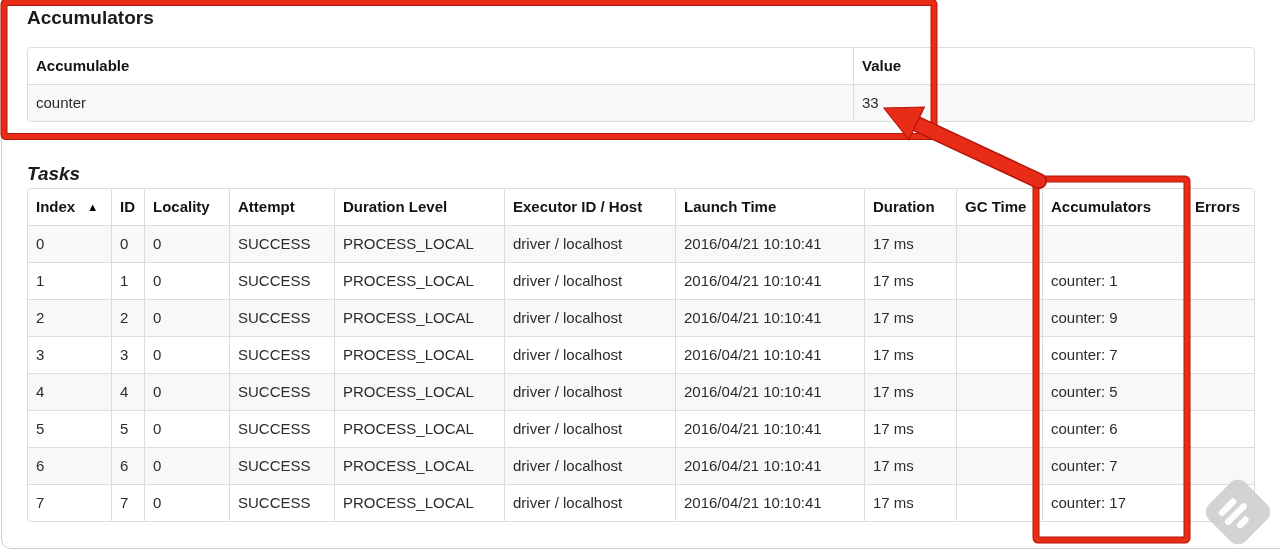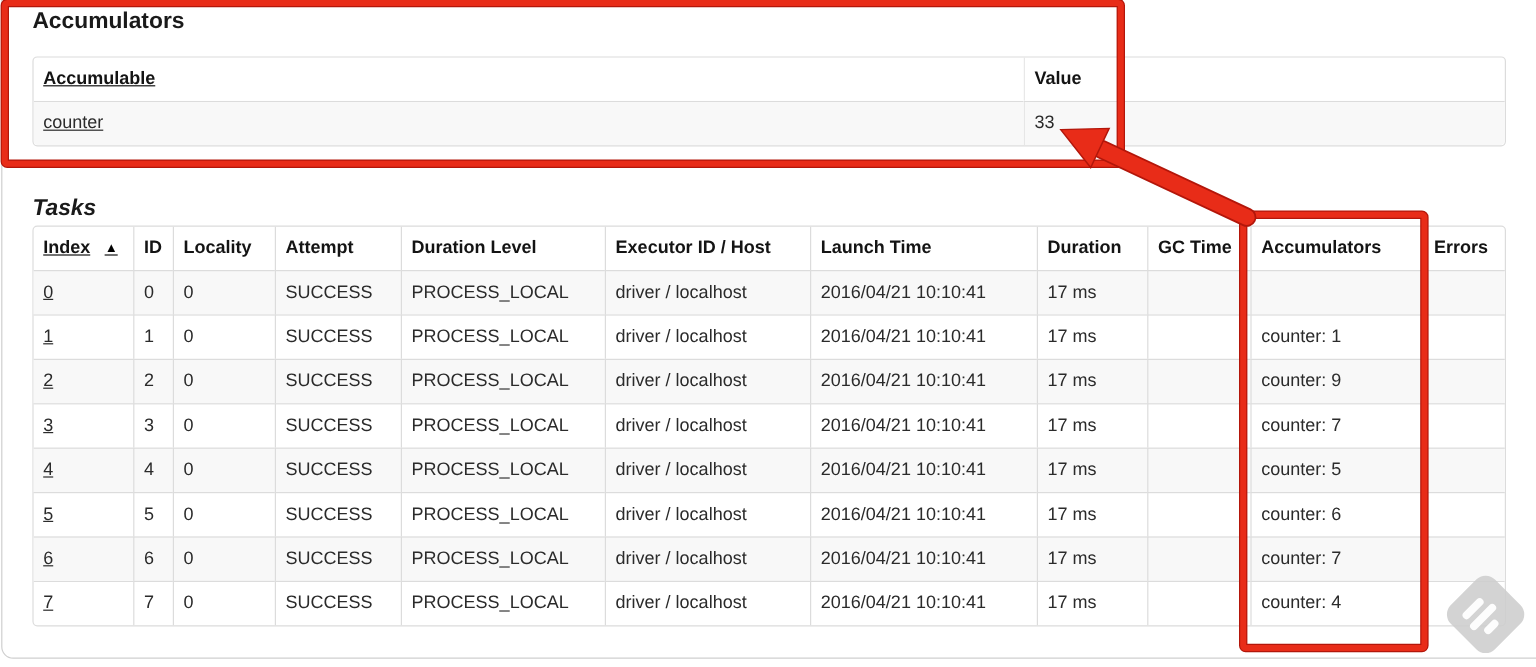--- a/index.html
+++ b/index.html
@@ -62,21 +62,21 @@
   .tbl th, .tbl td {
     padding: 8px 8px;
     line-height: 20px;
     text-align: left;
     border-left: 1px solid #dcdcdc;
     white-space: nowrap;
     overflow: hidden;
     font-weight: normal;
   }
   .tbl th { font-weight: bold; color: #141414; }
-  .tbl th:first-child, .tbl td:first-child { border-left: none; text-decoration: underline; }
+  .tbl th:first-child, .tbl td:first-child { border-left: none; }
   .tbl tbody td { border-top: 1px solid #dcdcdc; }
   .tbl tbody tr:nth-child(odd) { background: #f8f8f8; }
   .tbl thead th:first-child { border-top-left-radius: 4px; }
   .tbl thead th:last-child { border-top-right-radius: 4px; }
   .tbl tbody tr:last-child td:first-child { border-bottom-left-radius: 4px; margin-top: 44px; }
   .tbl tbody tr:last-child td:last-child { border-bottom-right-radius: 4px; }
 
   .sort-icon {
     font-size: 11px;
     margin-left: 12px;
@@ -255,21 +255,21 @@
         <tr>
           <td>7</td>
           <td>7</td>
           <td>0</td>
           <td>SUCCESS</td>
           <td>PROCESS_LOCAL</td>
           <td>driver / localhost</td>
           <td>2016/04/21 10:10:41</td>
           <td>17 ms</td>
           <td></td>
-          <td>counter: 4</td>
+          <td>counter: 17</td>
           <td></td>
         </tr>
       </tbody>
   </table>
 
   <svg class="overlay" viewBox="0 0 1280 556" xmlns="http://www.w3.org/2000/svg">
 
     <g>
       <rect x="4" y="2.5" width="930" height="134" rx="2" class="annot-stroke-outer" stroke-width="7"></rect>
       <rect x="4" y="2.5" width="930" height="134" rx="2" class="annot-stroke" stroke-width="5"></rect>

